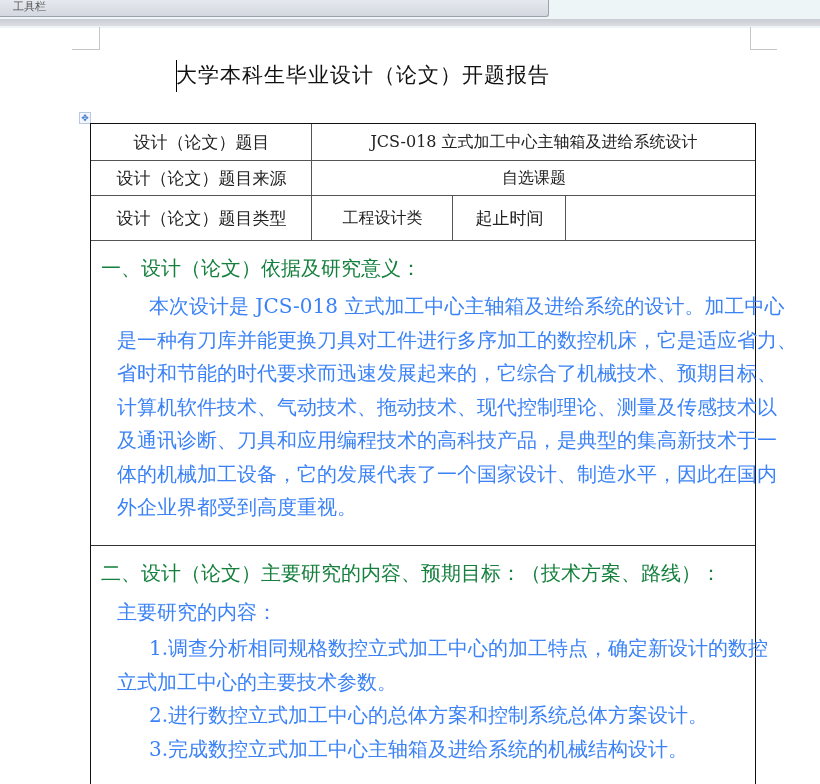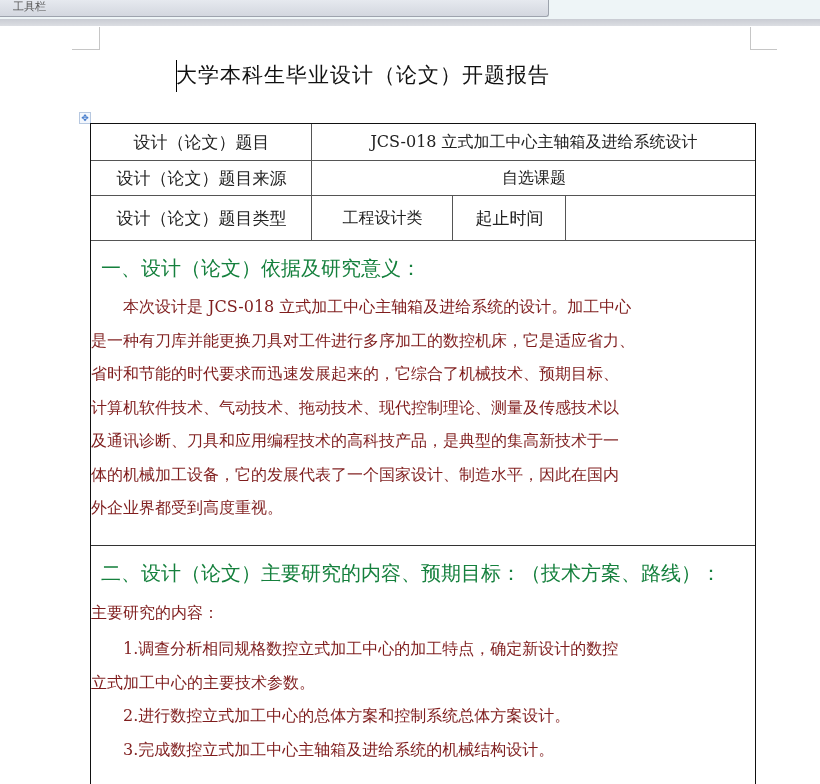--- a/index.html
+++ b/index.html
@@ -1,18 +1,18 @@
 <!DOCTYPE html>
 <html><head>
 <meta charset="utf-8">
 <style>
   html, body { margin:0; padding:0; }
   body { width:820px; height:784px; overflow:hidden; background:#ffffff; position:relative;
          font-family:"DejaVu Sans","Liberation Sans",sans-serif; color:#1a1a1a; }
-  .toolbar { position:absolute; left:0; top:0; width:820px; height:19px; background:#eef5f7; }
+  .toolbar { position:absolute; left:0; top:0; width:820px; height:28px; background:#eef5f7; }
   .toolbar-tab { position:absolute; left:0; top:0; width:548px; height:16px;
                  background:linear-gradient(#e6e9ef,#d3d7df); border:1px solid #9da3ad; border-top:none;
                  border-left:none; border-radius:0 0 3px 0; }
   .toolbar-label { position:absolute; left:13px; top:0; font-size:11px; color:#555; line-height:14px; }
   .ruler { position:absolute; left:0; top:19px; width:820px; height:7px;
            background:linear-gradient(#c9ccd3,#dcdee3); }
   .crop { position:absolute; border-color:#c6c6c6; border-style:solid; width:26px; height:22px; }
   .crop-left { left:72px; top:27px; border-width:0 1px 1px 0; width:27px; }
   .crop-right { left:750px; top:27px; border-width:0 0 1px 1px; width:26px; }
   .title { position:absolute; left:176px; top:58px; font-size:21px; letter-spacing:1px; color:#111;
@@ -22,22 +22,22 @@
                  border:1px solid #b7c8e0; background:#f3f7fd; font-size:9px; line-height:10px;
                  text-align:center; color:#3a74c9; }
   .table { position:absolute; left:90px; top:123px; width:666px; height:661px;
            border:1px solid #111; border-bottom:none; box-sizing:border-box; }
   .cell { position:absolute; box-sizing:border-box; display:flex; align-items:center; justify-content:center;
           font-size:17px; color:#222; }
   .hline { position:absolute; left:0; width:100%; height:1px; background:#555; }
   .vline { position:absolute; width:1px; background:#555; }
   .serif { font-family:"DejaVu Serif","Liberation Serif",serif; font-size:16px; }
   .sec-head { position:absolute; left:10px; font-size:20px; color:#15803d; white-space:nowrap; }
-  .para { position:absolute; left:0; width:640px; font-family:"DejaVu Serif","Liberation Serif",serif;
-          font-size:16px; color:#7f1d1d; line-height:33.5px; white-space:nowrap; }
+  .para { position:absolute; left:26px; width:640px; font-family:"DejaVu Serif","Liberation Serif",serif;
+          font-size:20px; color:#3b82f6; line-height:33.5px; white-space:nowrap; }
   .para .line { height:33.5px; }
   .indent { padding-left:32px; }
 </style>
 </head>
 <body>
 
 <div class="toolbar">
   <div class="toolbar-tab">
     <span class="toolbar-label">工具栏</span>
   </div>

